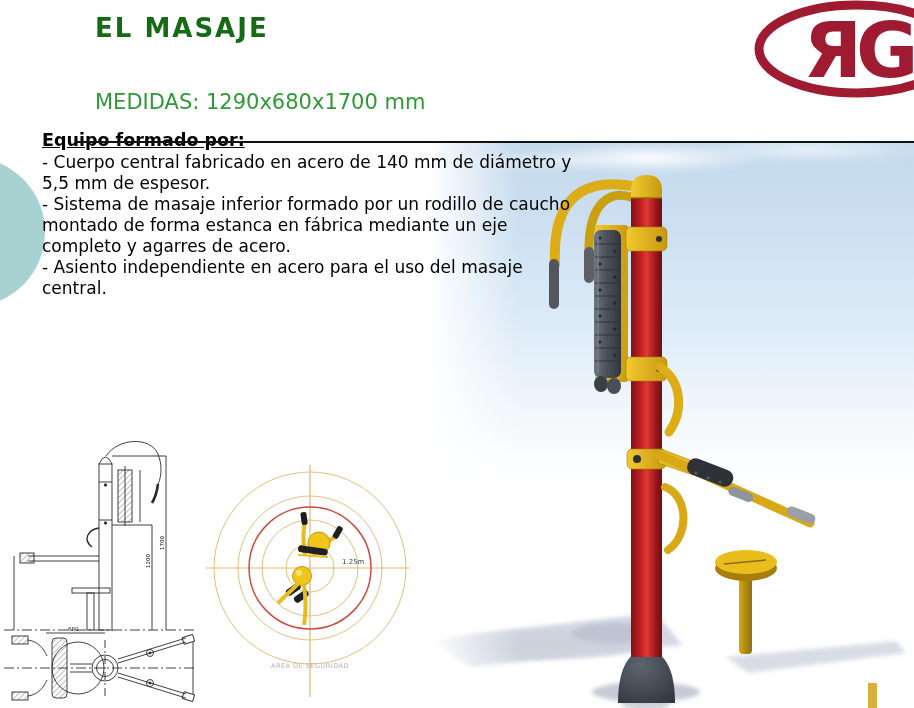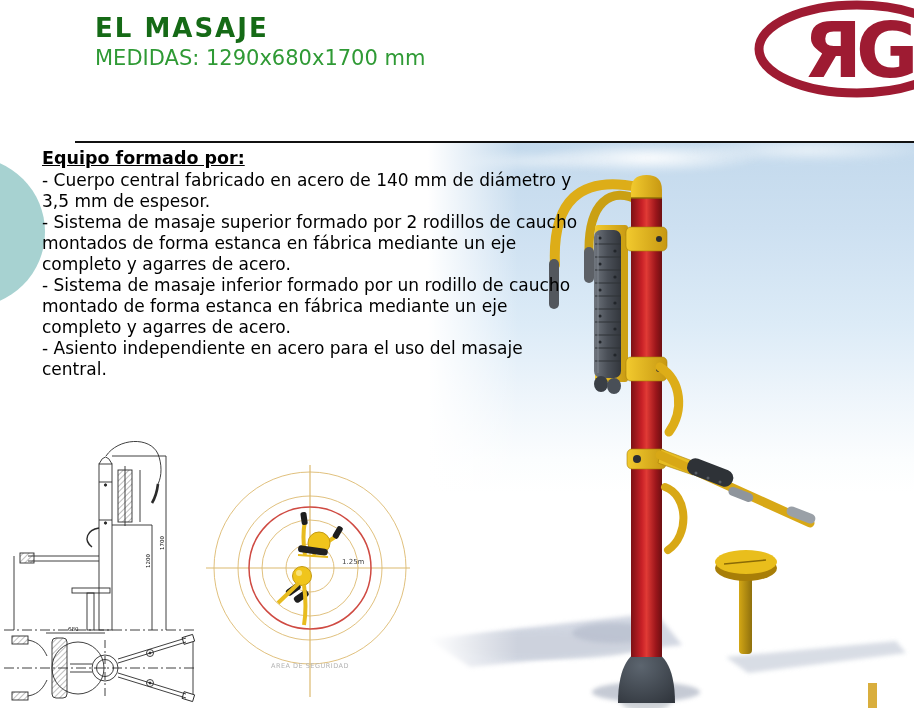--- a/index.html
+++ b/index.html
@@ -5,37 +5,37 @@
   html,body{margin:0;padding:0;background:#fff;}
   .page{position:relative;width:914px;height:708px;background:#fff;overflow:hidden;
         font-family:"DejaVu Sans",sans-serif;}
   
   .teal-circle{position:absolute;left:-105px;top:157px;width:150px;height:150px;
         border-radius:50%;background:#a7d2d1;}
   
   .header{position:absolute;left:95px;top:12px;z-index:3;}
   .title{color:#156a16;font-size:26px;font-weight:bold;letter-spacing:2px;line-height:32px;}
   .ref{color:#156a16;font-size:21px;font-weight:bold;letter-spacing:1px;line-height:30px;}
-  .medidas{color:#2f9a35;font-size:21px;line-height:28px;}
+  .medidas{color:#2f9a35;font-size:21px;line-height:28px;margin-top:44px;}
   
   .logo-wrap{position:absolute;left:742px;top:0;width:220px;height:102px;z-index:3;}
   
   .rule{position:absolute;left:75px;top:141px;width:839px;height:2px;background:#111;z-index:4;}
   
   .photo{position:absolute;left:428px;top:143px;right:0;bottom:0;z-index:0;overflow:hidden;
      background:linear-gradient(180deg,#c3d9ec 0%,#cde0f1 15%,#dcebf7 32%,#eef5fb 45%,#fbfdfe 56%,#ffffff 62%,#ffffff 100%);}
   .photo-fade{position:absolute;left:0;top:0;width:90px;height:100%;
      background:linear-gradient(90deg,#ffffff 0%,rgba(255,255,255,0) 100%);}
   .cloud{position:absolute;border-radius:50%;background:radial-gradient(closest-side,rgba(255,255,255,.98),rgba(255,255,255,0));filter:blur(3px);}
   .cloud.c1{left:105px;top:0px;width:230px;height:30px;}
   .cloud.c2{left:255px;top:-6px;width:250px;height:26px;opacity:.65;}
   .cloud.c3{left:30px;top:8px;width:160px;height:20px;opacity:.5;}
   .render-svg{position:absolute;left:0;top:0;}
   
-  .specs{position:absolute;left:42px;top:148px;width:546px;z-index:2;color:#000;}
+  .specs{position:absolute;left:42px;top:130px;width:546px;z-index:2;color:#000;}
   .specs-heading{font-size:17.5px;font-weight:bold;text-decoration:underline;line-height:21px;margin-bottom:1px;}
   .spec-item{font-size:17px;line-height:21px;}
   
   .tech-svg{position:absolute;left:0px;top:440px;z-index:1;}
   .safety-svg{position:absolute;left:200px;top:455px;z-index:1;}
 </style>
 </head>
 <body>
 
 <div class="page">
@@ -182,22 +182,21 @@
         <rect x="358" y="367" width="30" height="10" rx="5" transform="rotate(21 373 372)" fill="#9aa0a7"></rect>
       </g>
 
       <rect x="440" y="540" width="9" height="25" fill="#d9ae3d"></rect>
     </svg>
     <div class="photo-fade"></div>
   </div>
 
   <div class="specs">
     <div class="specs-heading">Equipo formado por:</div>
-    <div class="spec-item">- Cuerpo central fabricado en acero de 140 mm de diámetro y 3,5 mm de espesor.</div>
-    <div class="spec-item">- Sistema de masaje superior formado por 2 rodillos de caucho montados de forma estanca en fábrica mediante un eje completo y agarres de acero.</div>
+    <div class="spec-item">- Cuerpo central fabricado en acero de 140 mm de diámetro y 5,5 mm de espesor.</div>
     <div class="spec-item">- Sistema de masaje inferior formado por un rodillo de caucho montado de forma estanca en fábrica mediante un eje completo y agarres de acero.</div>
     <div class="spec-item">- Asiento independiente en acero para el uso del masaje central.</div>
   </div>
 
   <svg class="tech-svg" width="200" height="268" viewBox="0 0 200 268">
     <defs>
       <pattern id="hatch" width="4" height="4" patternUnits="userSpaceOnUse" patternTransform="rotate(45)">
         <line x1="0" y1="0" x2="0" y2="4" stroke="#444" stroke-width="0.7"></line>
       </pattern>
     </defs>

